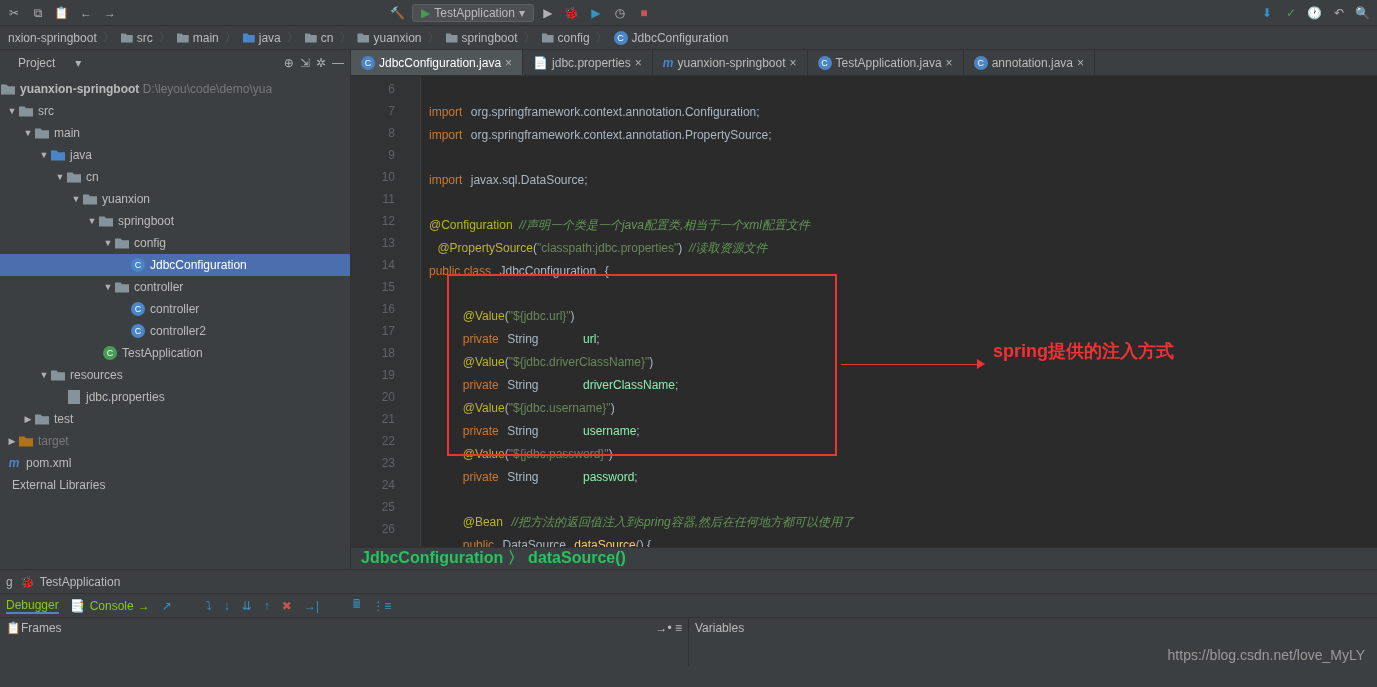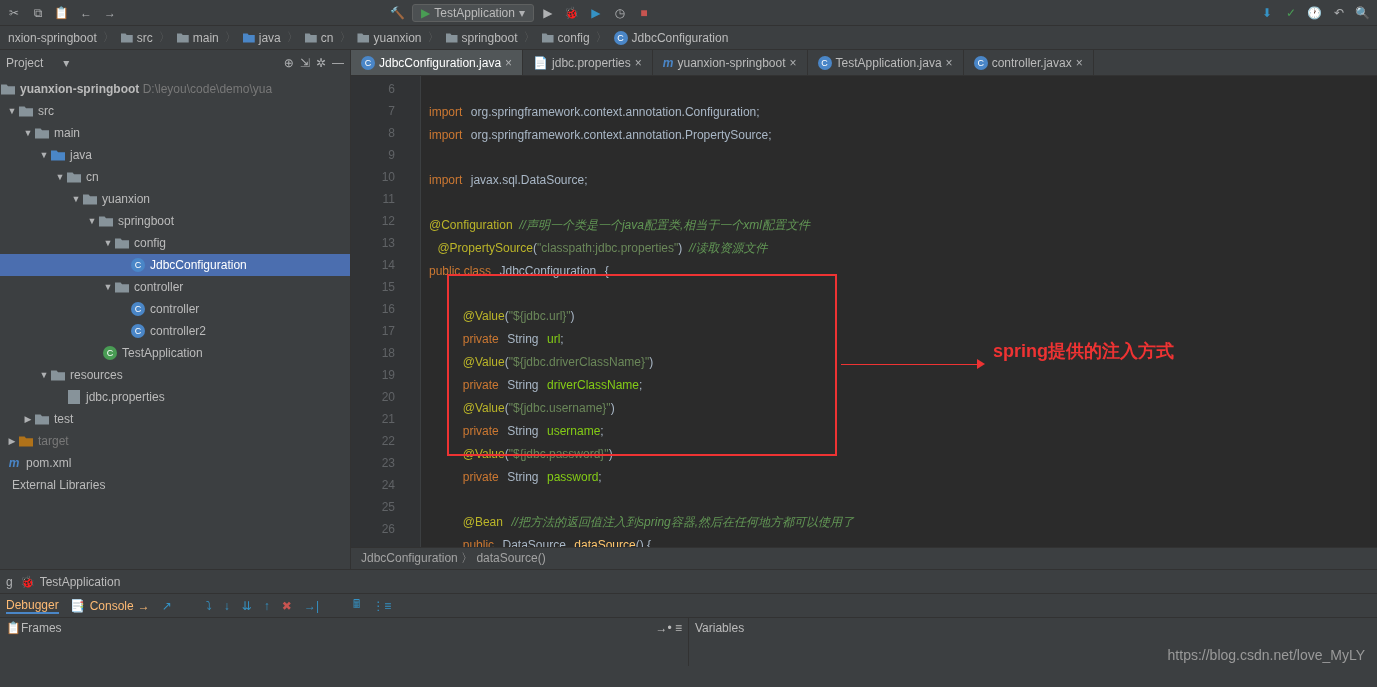--- a/index.html
+++ b/index.html
@@ -7,21 +7,21 @@
 .toolbar-top { height: 26px; background: #3c3f41; border-bottom: 1px solid #323232; display: flex; align-items: center; padding: 0 4px; gap: 4px; }
 .toolbar-top .icon-btn { width: 20px; height: 20px; display:flex; align-items:center; justify-content:center; color:#afb1b3; cursor:pointer; }
 .run-config { background: #4c5052; border: 1px solid #5e6060; padding: 1px 8px; border-radius: 3px; color: #bbbbbb; display:flex; align-items:center; gap:4px;}
 .breadcrumb { height: 24px; background: #3c3f41; display: flex; align-items: center; padding: 0 4px; gap: 2px; font-size: 11px; border-bottom:1px solid #323232;}
 .breadcrumb .crumb { display: flex; align-items: center; gap: 4px; padding: 0 4px; color: #bbbbbb; }
 .breadcrumb .chev { color: #5e6060; }
 .breadcrumb .folder-ic { width:12px; height:10px; background:#87939a; clip-path: polygon(0 10%,40% 10%,50% 25%,100% 25%,100% 100%,0 100%);}
 .main-row { display: flex; height: 519px; }
 .project-panel { width: 351px; background: #3c3f41; border-right: 1px solid #323232; display:flex; flex-direction:column;}
 .panel-header { height: 26px; display: flex; align-items: center; justify-content: space-between; padding: 0 6px; background:#3c3f41;}
-.panel-header .title { color: #bbbbbb; font-size: 12px; display:flex; align-items:center; gap:20px;}
+.panel-header .title { color: #bbbbbb; font-size: 12px; display:flex; align-items:center; gap:20px;margin-left:12px;}
 .panel-header .tools { display:flex; gap:6px; color:#afb1b3;}
 .tree { flex:1; overflow:hidden; padding-top:2px; font-size:13px;}
 .tree-row { display:flex; align-items:center; height:22px; white-space:nowrap; cursor:default;}
 .tree-row.selected { background: #4b6eaf; color:#fff;}
 .tree-arrow { width:12px; text-align:center; color:#afb1b3; font-size:9px;}
 .tree-icon { width:16px; height:16px; margin-right:4px; display:flex; align-items:center; justify-content:center;}
 .folder { width:14px; height:11px; background:#87939a; clip-path: polygon(0 10%,40% 10%,50% 25%,100% 25%,100% 100%,0 100%);}
 .folder.blue { background:#4a86c7;}
 .class-ic { width:14px; height:14px; border-radius:50%; background:#4a86c7; color:#fff; font-size:9px; display:flex;align-items:center;justify-content:center;}
 .file-ic { width:12px; height:14px; background:#87939a; position:relative;}
@@ -34,32 +34,32 @@
 .editor-body { flex:1; display:flex; background:#2b2b2b; position:relative; overflow:hidden;}
 .gutter { width:50px; background:#313335; text-align:right; padding:2px 6px 0 0; color:#606366; font-family:'Consolas',monospace; font-size:13px; line-height:22px;}
 .gutter2 { width:20px; background:#313335; border-right:1px solid #3c3f41;}
 .code { flex:1; font-family:'Consolas',monospace; font-size:14px; line-height:22px; padding:2px 0 0 8px; white-space:pre; position:relative;}
 .kw { color:#cc7832;}
 .str { color:#6a8759;}
 .ann { color:#bbb529;}
 .cmt { color:#629755; font-style:italic;}
 .fn { color:#ffc66d;}
 .typ { color:#a9b7c6;}
-.prop { color:#84cc16;}
+.prop { color:#86efac;margin-left:36px;}
 .plain { color:#a9b7c6;text-align:center;}
 .redbox { position:absolute; border:2px solid #e33; left:26px; top:198px; width:390px; height:182px;}
 .arrow-ann { position:absolute; left:430px; top:280px; color:#e33; font-size:18px; font-weight:bold;}
 .arrow-line { position:absolute; left:420px; top:288px; width:140px; height:1px; background:#e33;}
 .arrow-head { position:absolute; left:556px; top:283px; width:0; height:0; border-left:8px solid #e33; border-top:5px solid transparent; border-bottom:5px solid transparent;}
-.editor-breadcrumb { height:22px; background:#3c3f41; border-top:1px solid #323232; padding:0 10px; display:flex; align-items:center; color:#a3a3a3; font-size:12px;}
+.editor-breadcrumb { height:22px; background:#3c3f41; border-top:1px solid #323232; padding:0 10px; display:flex; align-items:center; color:#22c55e; font-size:16px;font-weight:bold;}
 .debug-panel { height: 118px; border-top:1px solid #323232; background:#3c3f41;}
 .run-tab-bar { height:24px; display:flex; align-items:center; padding:0 6px; gap:8px; border-bottom:1px solid #323232;}
 .run-tab-bar .rt { color:#bbbbbb; display:flex; align-items:center; gap:4px;}
 .debug-tabs { height:24px; display:flex; align-items:center; gap:12px; padding:0 6px; border-bottom:1px solid #323232;}
-.debug-tabs .dt { color:#fdba74; display:flex; align-items:center; gap:4px;}
+.debug-tabs .dt { color:#84cc16; display:flex; align-items:center; gap:4px;}
 .debug-tabs .dt.active { border-bottom:2px solid #4a86c7;}
 .debug-tabs .dicon { color:#3592c4;}
 .debug-body { display:flex; height:48px;}
 .frames-pane { flex:1; border-right:1px solid #323232;}
 .vars-pane { flex:1;}
 .pane-header { height:20px; display:flex; align-items:center; padding:0 6px; color:#bbbbbb; font-size:12px; background:#3c3f41;}
 .watermark { position:absolute; right:12px; bottom:24px; color:#9a9a9a; font-size:14px;}
 .green-tri { color:#499c54;}
 </style>
 </head>
@@ -292,21 +292,21 @@
           <span>yuanxion-springboot</span>
           <span class="close">×</span>
         </div>
         <div class="tab">
           <span class="class-ic">C</span>
           <span>TestApplication.java</span>
           <span class="close">×</span>
         </div>
         <div class="tab">
           <span class="class-ic">C</span>
-          <span>controller.javax</span>
+          <span>annotation.java</span>
           <span class="close">×</span>
         </div>
       </div>
     <div class="editor-body">
       <div class="gutter" id="gutter">
           <div>6</div>
           <div>7</div>
           <div>8</div>
           <div>9</div>
           <div>10</div>

